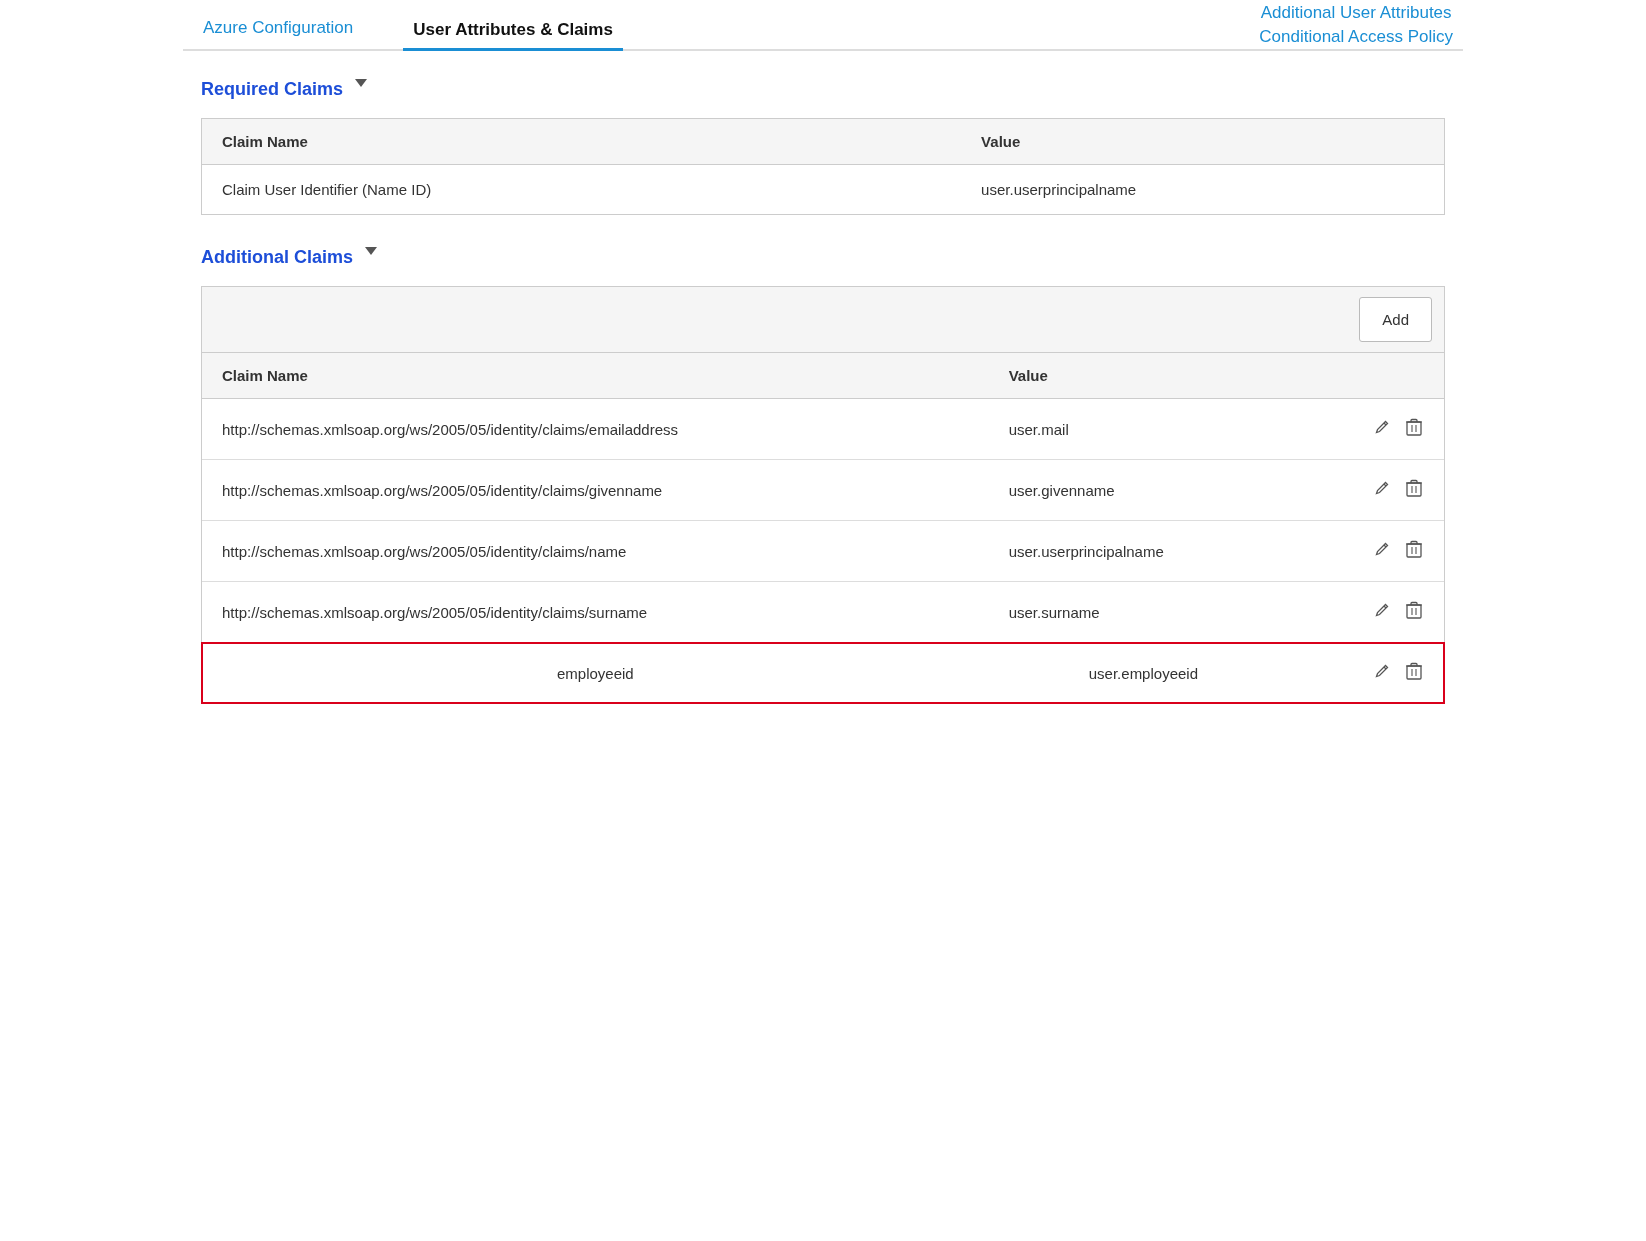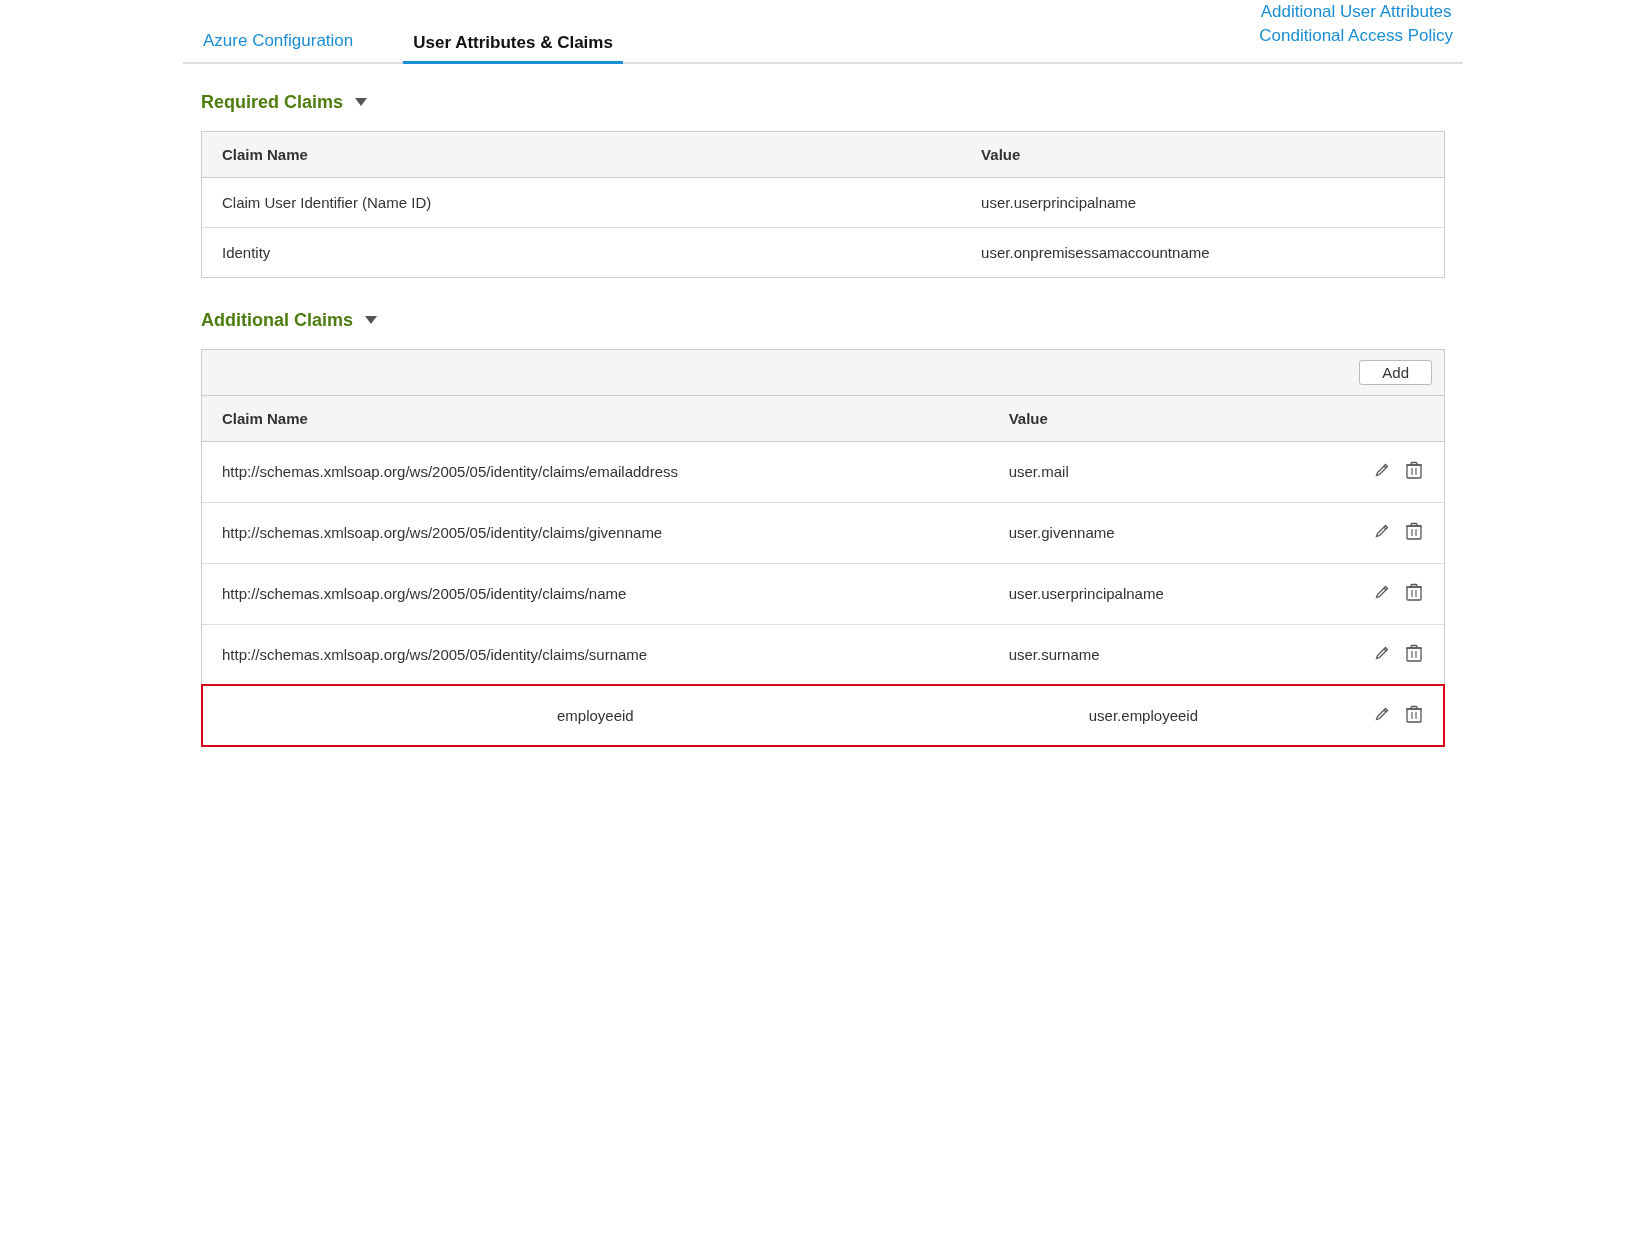--- a/index.html
+++ b/index.html
@@ -40,43 +40,41 @@
       font-weight: 700;
       border-bottom: 3px solid #1a8ed4;
       margin-bottom: -2px;
     }
 
     .nav-tab-right {
       margin-left: auto;
       display: flex;
       flex-direction: column;
       align-items: center;
-      padding-bottom: 14px;
     }
 
     .nav-tab-right a {
       color: #1a8ed4;
       font-size: 17px;
       text-decoration: none;
       line-height: 1.4;
     }
 
     
     .main-content {
       padding: 28px 18px 28px 18px;
     }
 
     
     .section-header {
       display: flex;
-      align-items: center;
       gap: 8px;
       font-size: 18px;
       font-weight: 700;
-      color: #4d7c0f;
+      color: #1d4ed8;
       margin-bottom: 18px;
     }
 
     .chevron-down {
       display: inline-block;
       width: 0;
       height: 0;
       border-left: 6px solid transparent;
       border-right: 6px solid transparent;
       border-top: 8px solid #555;
@@ -127,21 +125,21 @@
       justify-content: flex-end;
       padding: 10px 12px;
       background: #f5f5f5;
       border: 1px solid #ccc;
       border-bottom: 1px solid #ccc;
     }
 
     .add-button {
       background: #fff;
       border: 1px solid #bbb;
-      padding: 3px 22px;
+      padding: 13px 22px;
       font-size: 15px;
       cursor: pointer;
       color: #333;
       border-radius: 3px;
     }
 
     
     .action-icons {
       display: flex;
       align-items: center;
@@ -221,24 +219,20 @@
       <thead>
         <tr>
           <th class="col-name">Claim Name</th>
           <th class="col-value">Value</th>
         </tr>
       </thead>
       <tbody id="required-claims-body">
       <tr>
             <td class="col-name">Claim User Identifier (Name ID)</td>
             <td class="col-value">user.userprincipalname</td>
-          </tr>
-          <tr>
-            <td class="col-name">Identity</td>
-            <td class="col-value">user.onpremisessamaccountname</td>
           </tr>
         </tbody>
     </table>
 
     <div class="section-header">
       <span>Additional Claims</span>
       <span class="chevron-down"></span>
     </div>
 
     <div class="additional-claims-wrapper">

